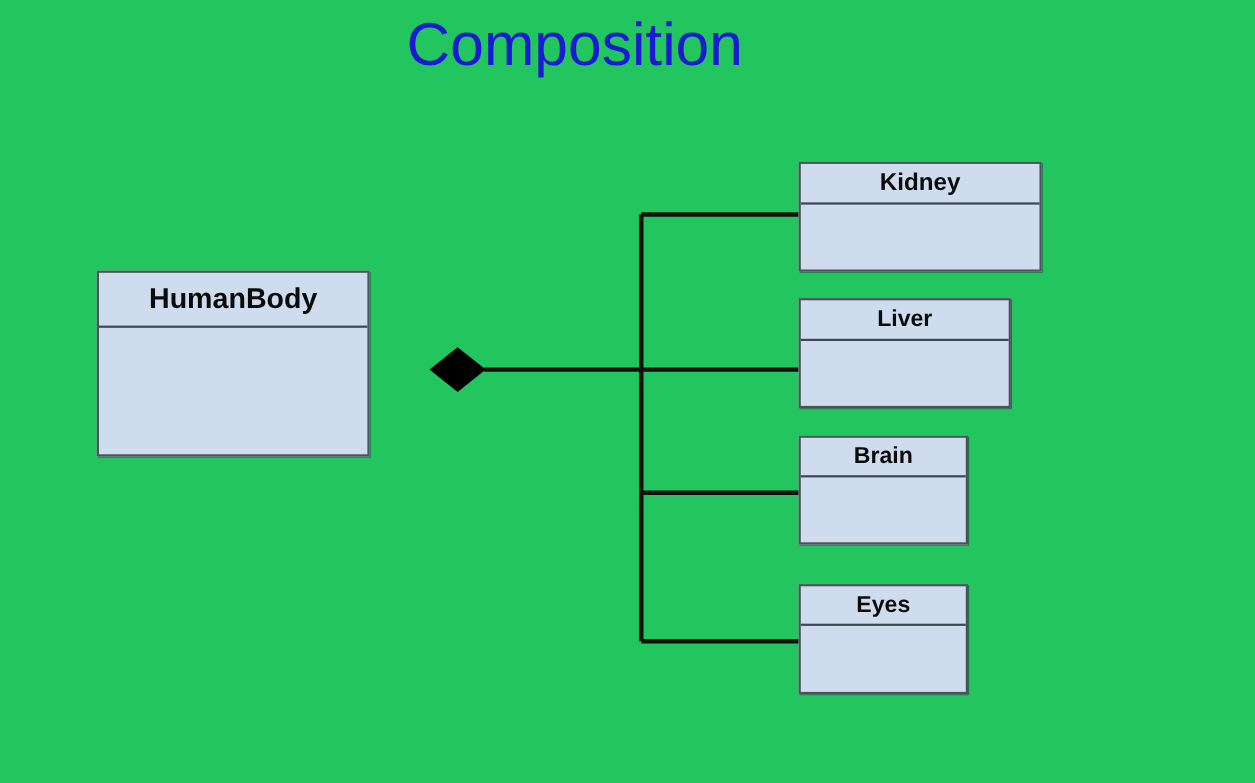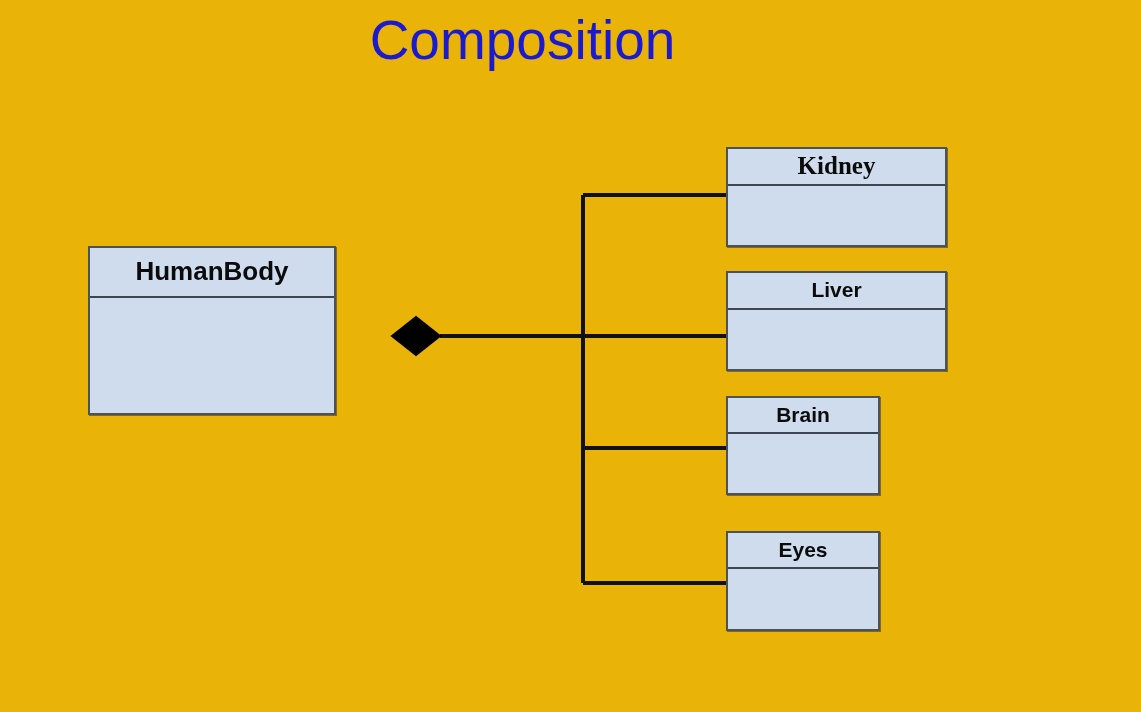--- a/index.html
+++ b/index.html
@@ -5,21 +5,21 @@
 <style>
   html, body {
     margin: 0;
     padding: 0;
     background: #ffffff;
   }
   #canvas {
     position: relative;
     width: 1141px;
     height: 712px;
-    background: #eab308;
+    background: #22c55e;
     overflow: hidden;
     font-family: "Liberation Sans", sans-serif;
   }
 
   
   #diagram-title {
     position: absolute;
     left: 0;
     top: 8px;
     width: 1045px;
@@ -72,30 +72,29 @@
   
   #class-kidney {
     left: 726px;
     top: 147px;
     width: 221px;
     height: 100px;
   }
   #class-kidney .class-name {
     height: 37px;
     line-height: 34px;
-    font-size: 25px;
-    font-family: Liberation Serif, serif;
+    font-size: 22px;
   }
   #class-kidney .class-attrs { height: 59px; }
 
   
   #class-liver {
     left: 726px;
     top: 271px;
-    width: 221px;
+    width: 193px;
     height: 100px;
   }
   #class-liver .class-name {
     height: 37px;
     line-height: 34px;
     font-size: 21px;
   }
   #class-liver .class-attrs { height: 59px; }
 
   

